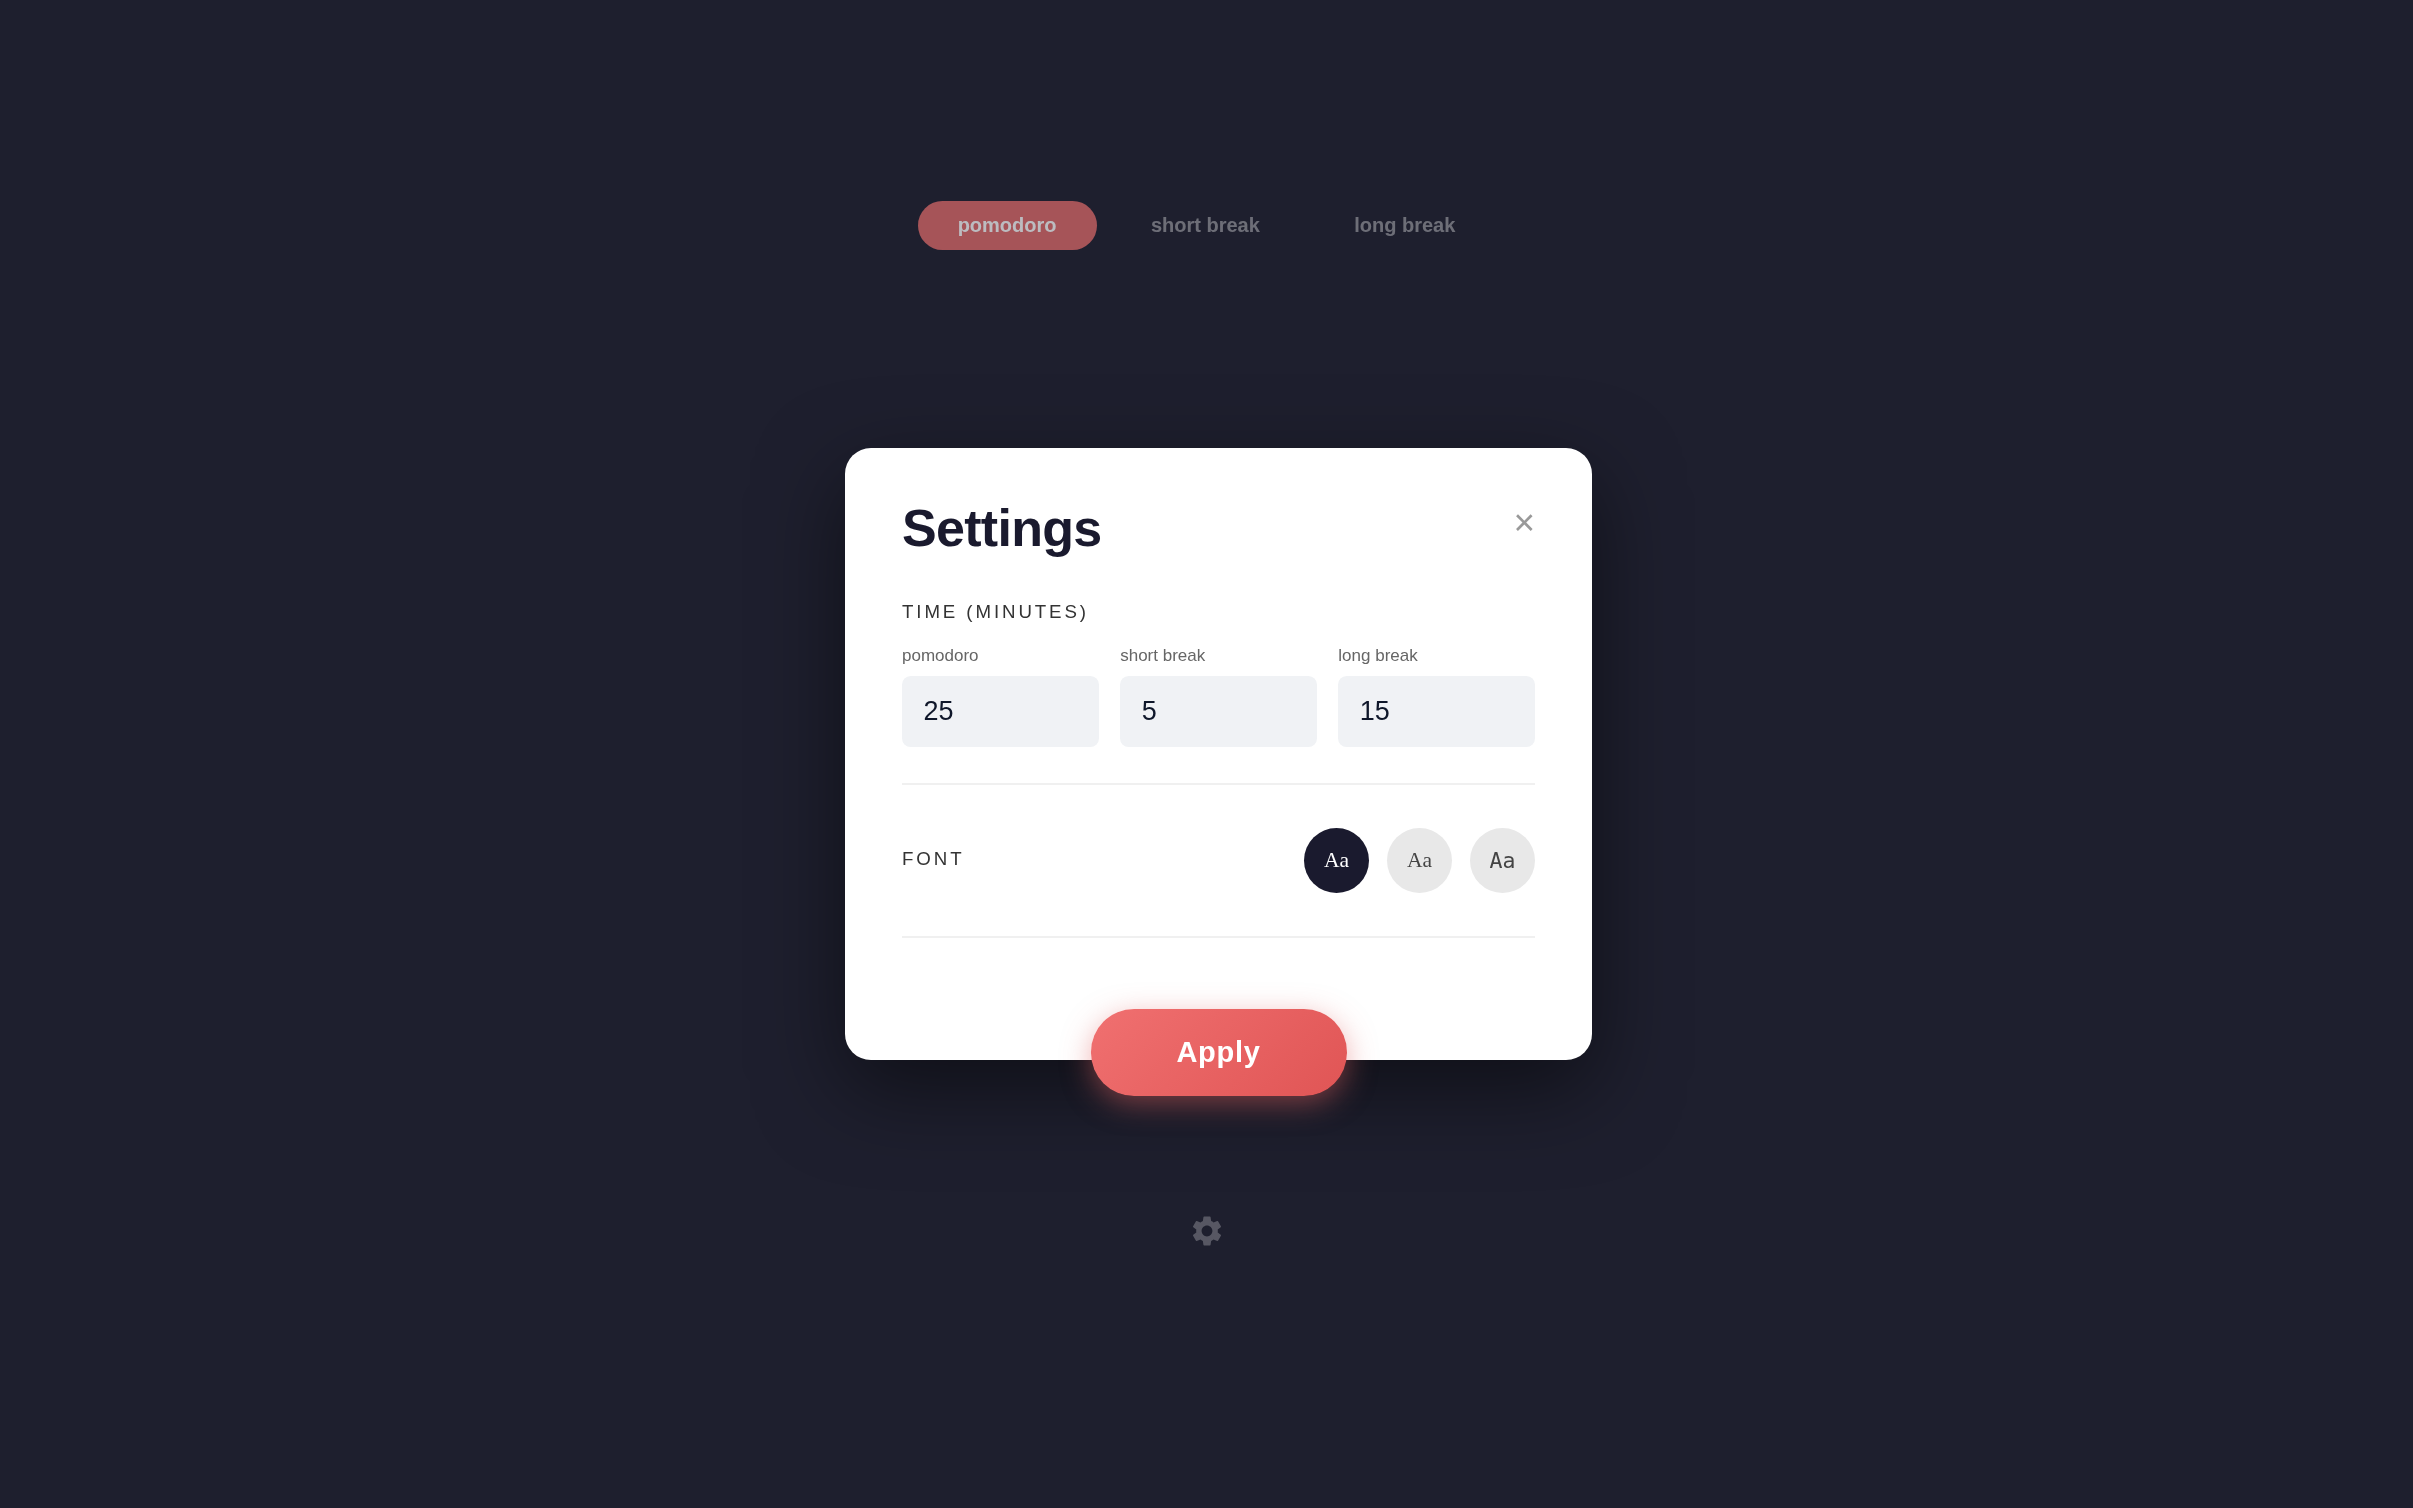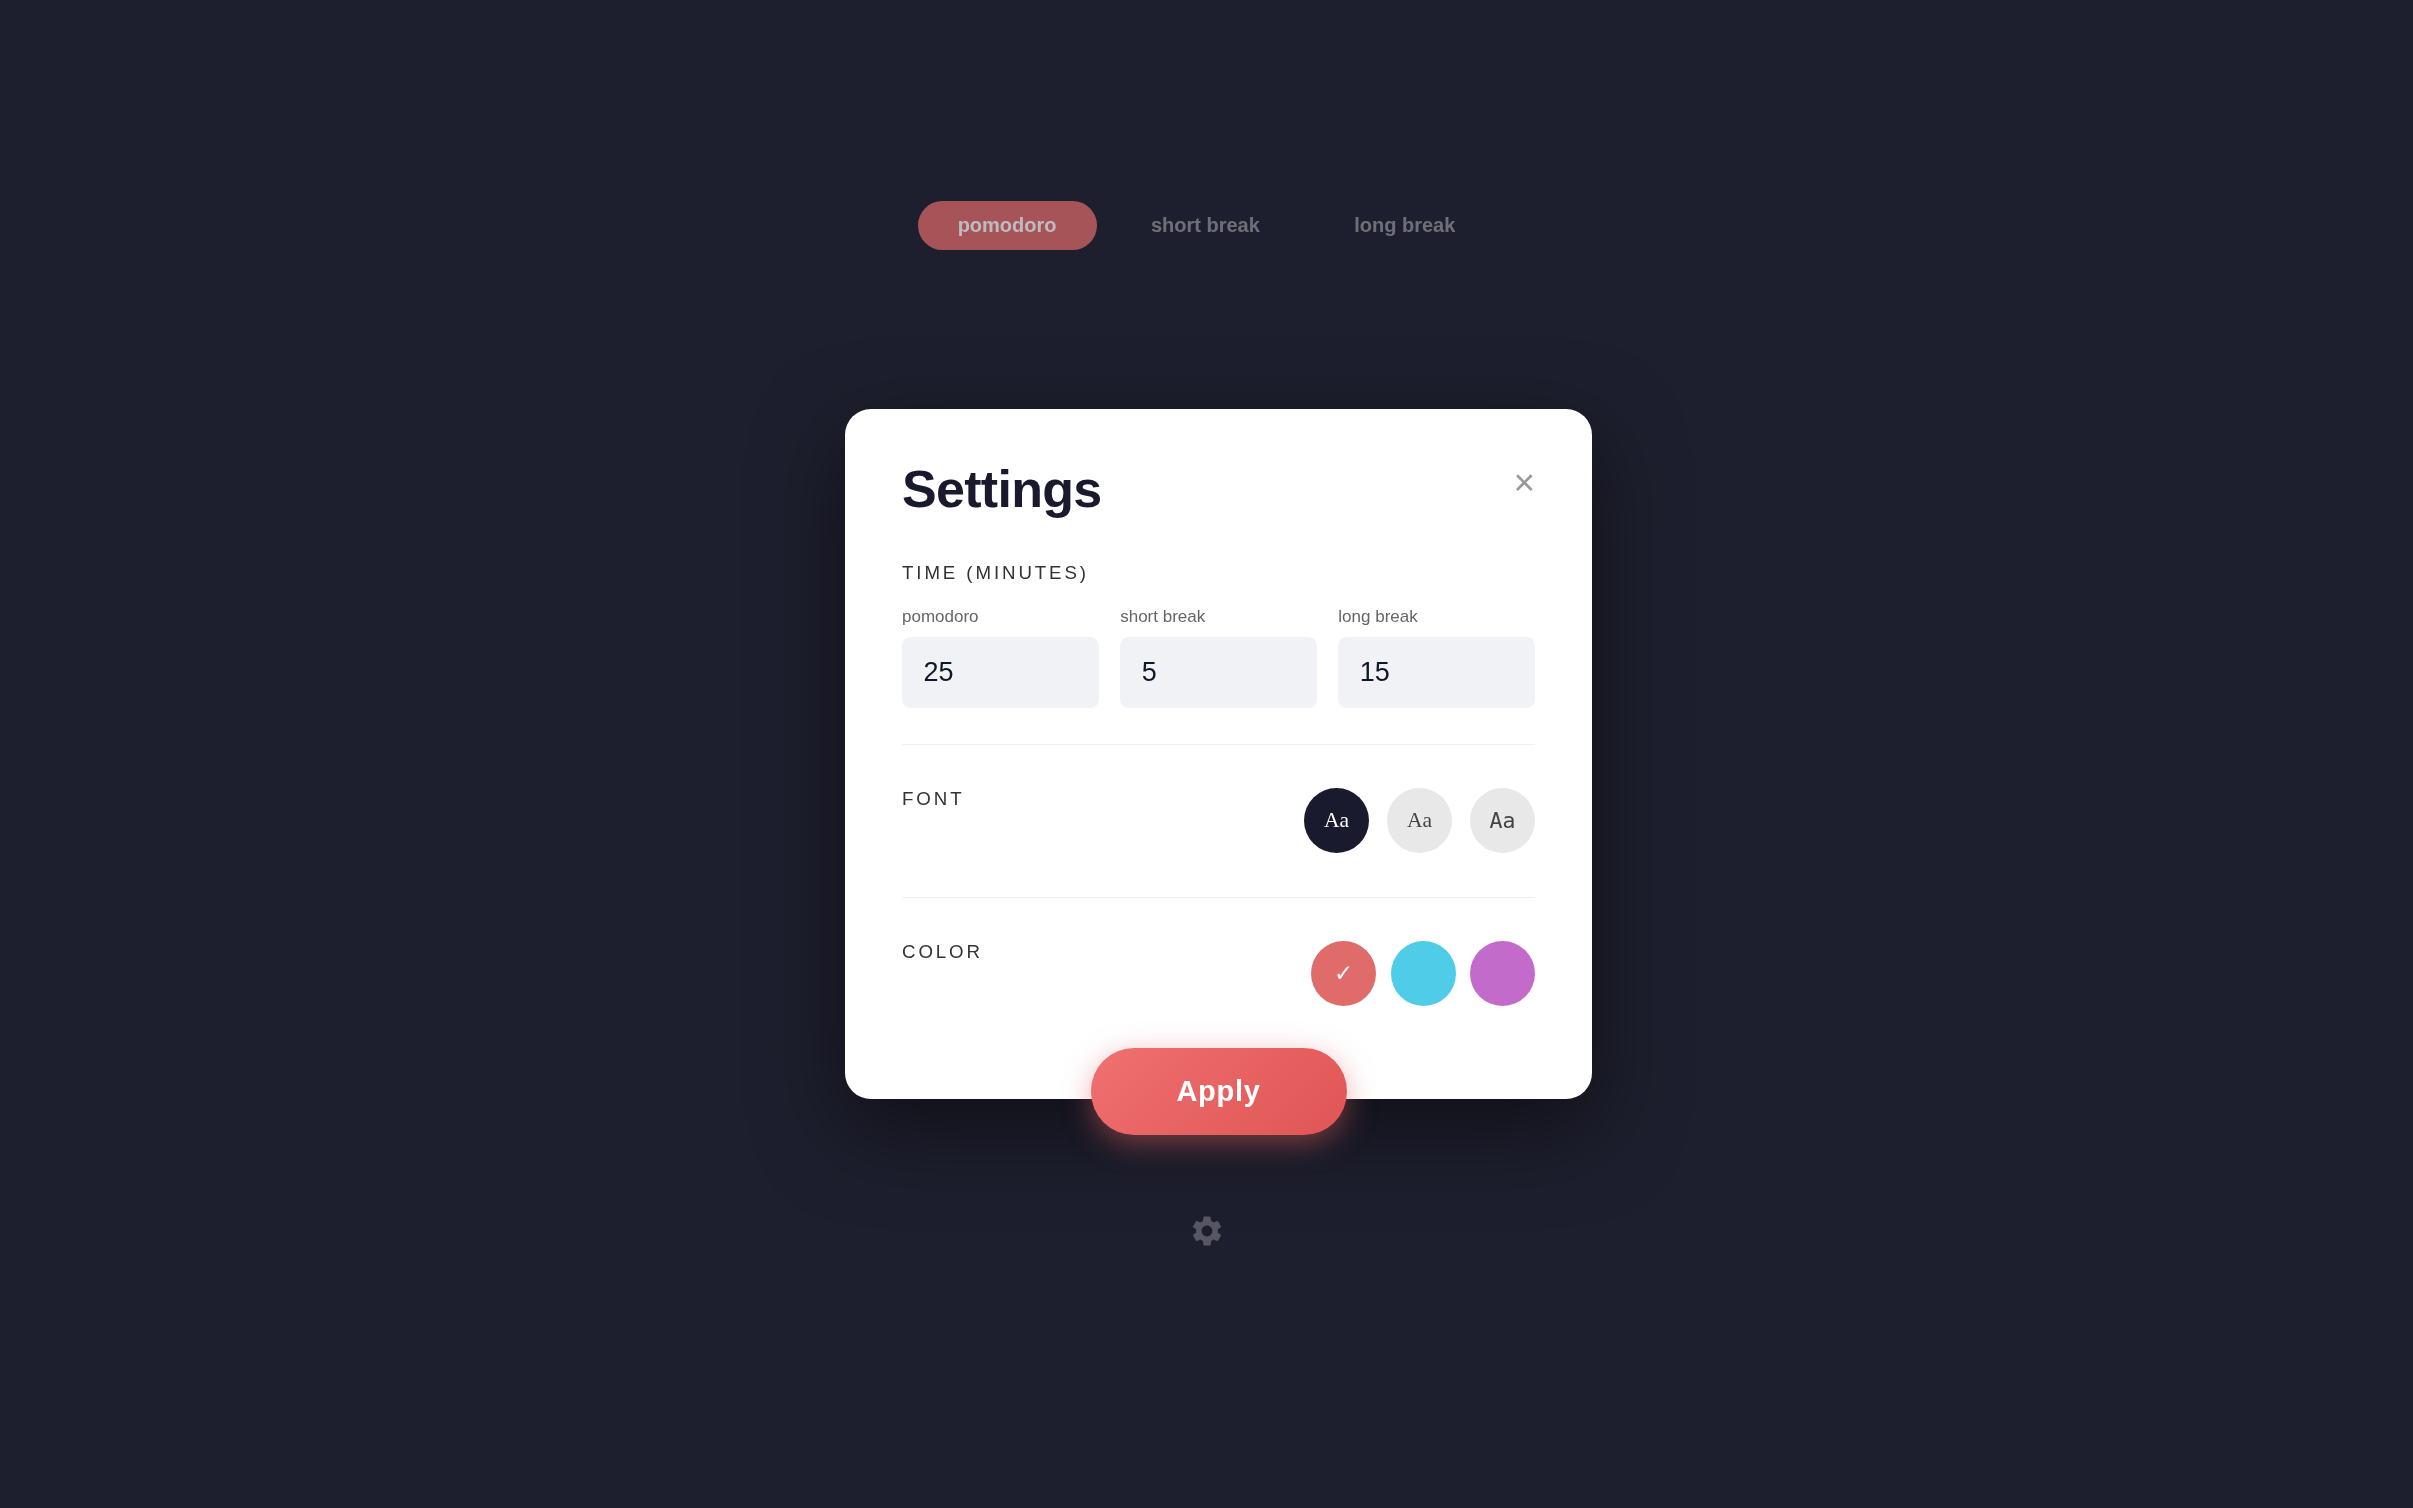--- a/index.html
+++ b/index.html
@@ -150,21 +150,21 @@
       padding: 20px 21.5px;
       font-size: 27px;
       color: #0f172a;
       font-weight: 500;
       outline: none;
     }
 
     
     .setting-row {
       display: flex;
-      align-items: flex-start;
+      align-items: flex-end;
       justify-content: space-between;
       padding: 7.2px 0;
     }
 
     .font-options {
       display: flex;
       gap: 18px;
     }
 
     .font-circle {
@@ -297,28 +297,20 @@
             <span>Aa</span>
           </button>
           <button class="font-circle mono">
             <span>Aa</span>
           </button>
         </div>
       </div>
 
       <div class="divider"></div>
 
-      <div class="setting-row">
-        <div class="section-label">COLOR</div>
-        <div class="color-options">
-          <button class="color-circle red">✓</button>
-          <button class="color-circle cyan"></button>
-          <button class="color-circle purple"></button>
-        </div>
-      </div>
 
       <div class="apply-btn-container">
         <button class="apply-btn">Apply</button>
       </div>
 
     </div>
   </div>
 
 </div>
 

